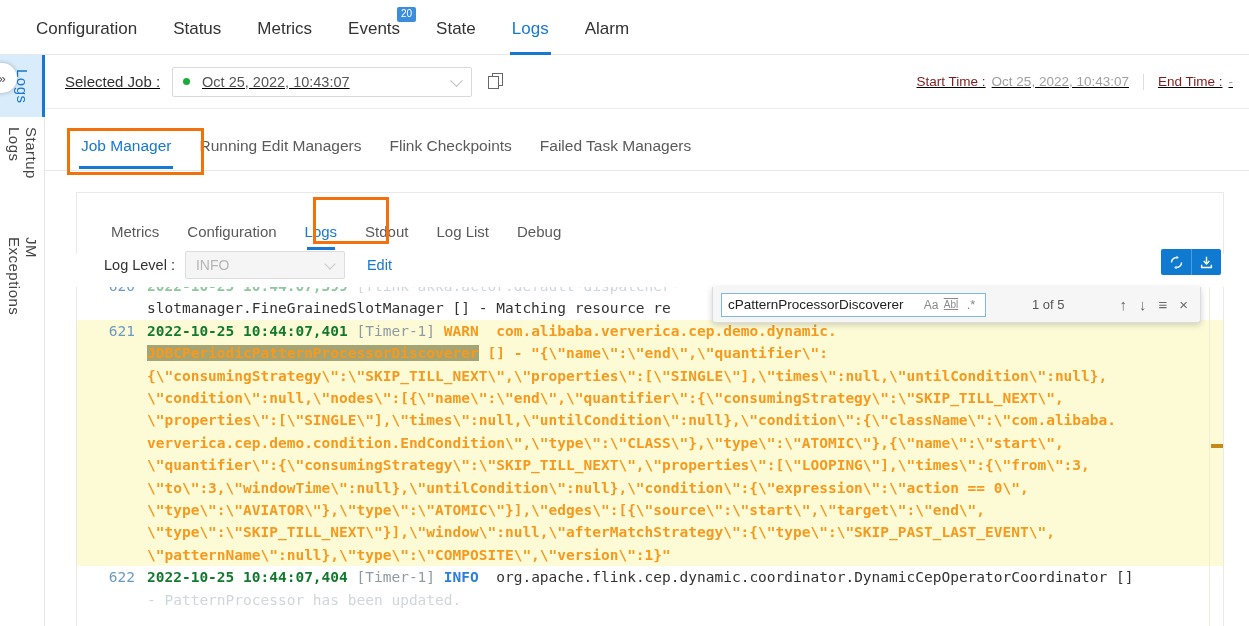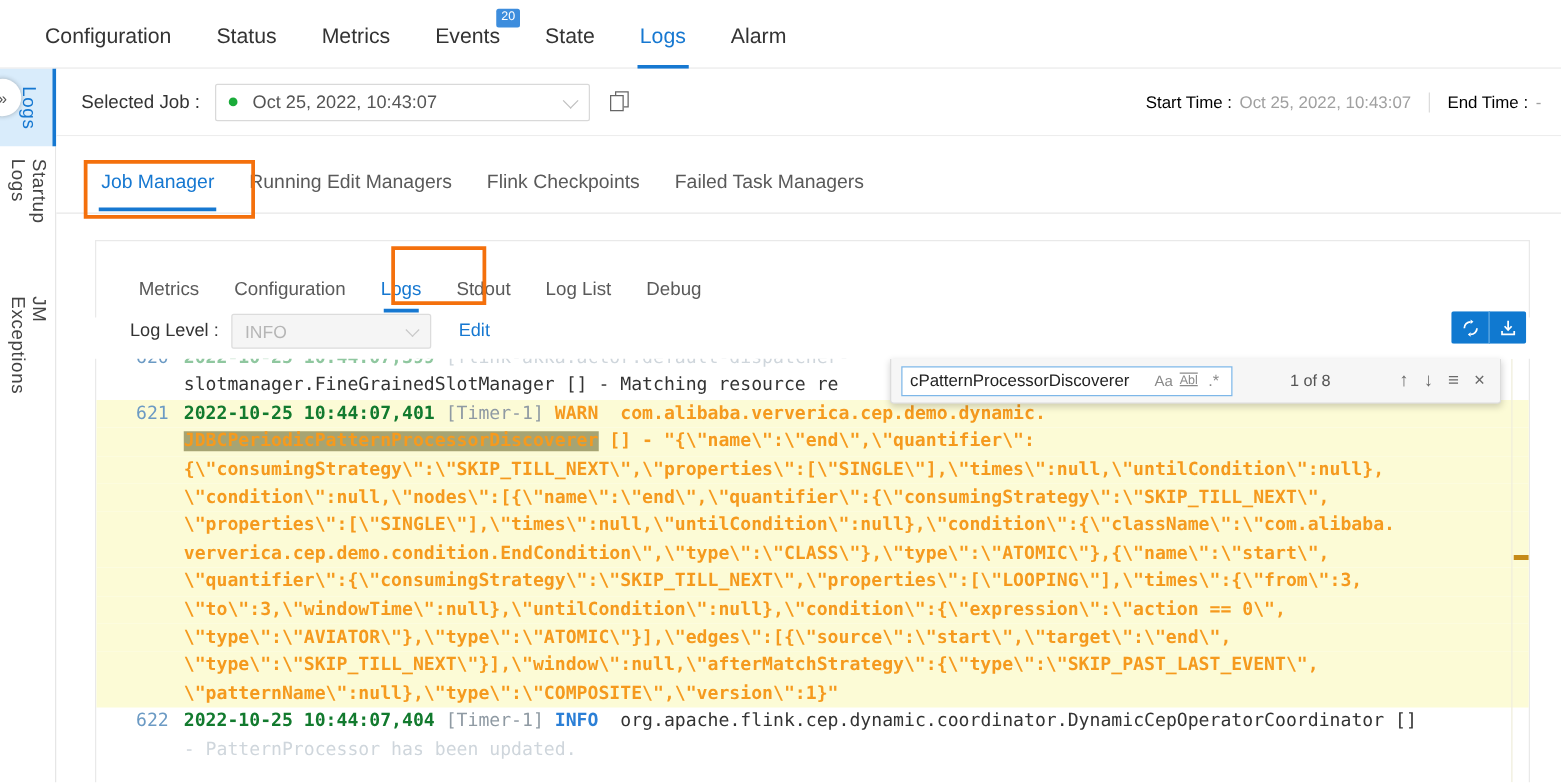--- a/index.html
+++ b/index.html
@@ -55,21 +55,21 @@
     position:absolute; left:-13px; top:8px; width:30px; height:30px; border-radius:50%;
     background:#fff; box-shadow:0 0 4px rgba(0,0,0,0.28);
     display:flex; align-items:center; justify-content:center;
     font-size:13px; color:#555; cursor:pointer; z-index:5;
   }
 
   
   .jobbar {
     position:absolute; left:45px; top:55px; width:1204px; height:54px;
     background:#fff; border-bottom:1px solid #ededed;
-    display:flex; align-items:center; padding:0 16px 0 20px;
+    display:flex; align-items:center; padding:0 16px 0 20px;text-decoration:underline;
   }
   .jobbar-label { font-size:15px; color:#333; margin-right:12px; white-space:nowrap; }
   .job-select {
     position:relative; width:300px; height:30px;
     border:1px solid #d9d9d9; border-radius:2px; background:#fff;
     display:flex; align-items:center; padding:0 10px; cursor:pointer;
   }
   .dot { width:7px; height:7px; border-radius:50%; background:#1aab3a; margin-right:12px; flex:0 0 auto; }
   .job-select-text { font-size:14.5px; color:#555; }
   .caret {
@@ -77,21 +77,21 @@
     width:9px; height:9px; border-right:1.6px solid #bfbfbf; border-bottom:1.6px solid #bfbfbf;
     transform-origin:center; transform:translateY(-65%) rotate(45deg);
   }
   .copy-icon {
     margin-left:16px; width:18px; height:18px; position:relative; cursor:pointer;
   }
   .copy-icon i { position:absolute; display:block; border:1.4px solid #666; }
   .copy-icon i.back { left:4px; top:0; width:11px; height:13px; }
   .copy-icon i.front { left:0; top:3px; width:11px; height:13px; background:#fff; }
   .jobbar-right { margin-left:auto; display:flex; align-items:center; font-size:13.5px; }
-  .jobbar-right .k { color:#000000; }
+  .jobbar-right .k { color:#7f1d1d; }
   .jobbar-right .v { color:#a0a0a0; margin-left:6px; }
   .vsep { width:1px; height:16px; background:#dcdcdc; margin:0 14px; }
 
   
   .subtabs {
     position:absolute; left:45px; top:109px; width:1204px; height:62px;
     background:#fff; border-bottom:1px solid #e8e8e8;
     display:flex; align-items:flex-end; padding-left:22px;
   }
   .subtab {
@@ -358,21 +358,21 @@
     </div>
   </div>
 
   <div class="find">
     <div class="find-input-wrap">
       <input class="find-input" type="text" value="cPatternProcessorDiscoverer" style="">
       <div class="fopt aa">Aa</div>
       <div class="fopt word">Abl</div>
       <div class="fopt rex">.*</div>
     </div>
-    <div class="find-count">1 of 8</div>
+    <div class="find-count">1 of 5</div>
     <div class="find-actions">
       <div class="fact">↑</div>
       <div class="fact">↓</div>
       <div class="fact">≡</div>
       <div class="fact">×</div>
     </div>
   </div>
 
   <div id="anno-host">
       <div class="hlbox" style="left: 67px; top: 128px; width: 137px; height: 47px; border-color: rgb(244, 112, 12);"></div>

